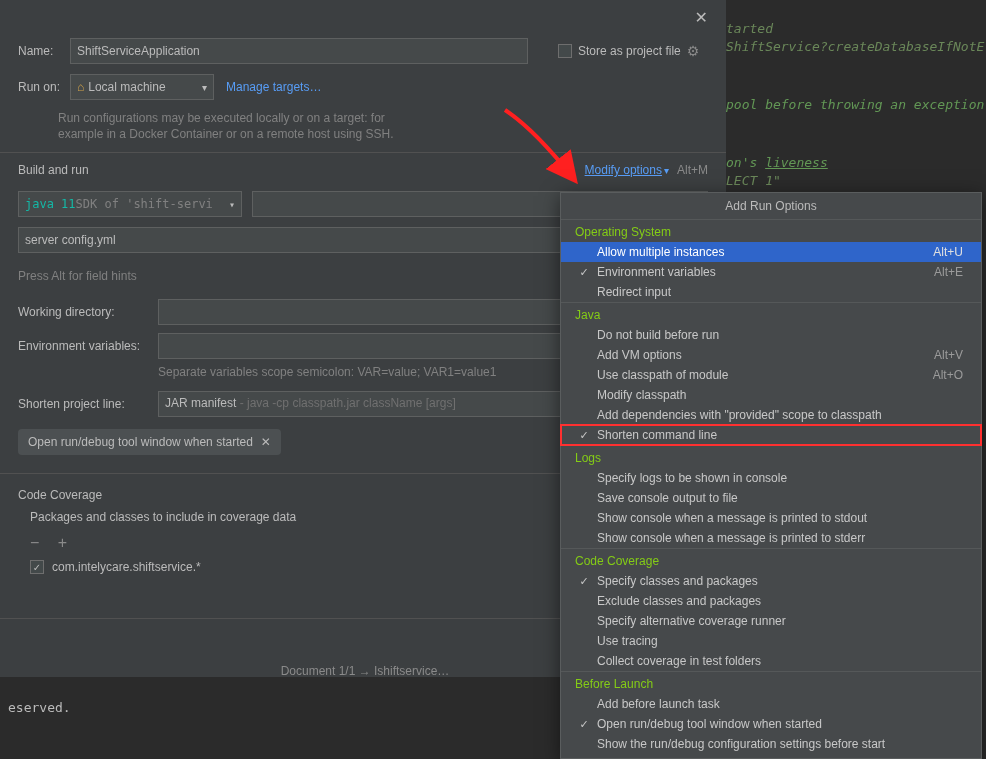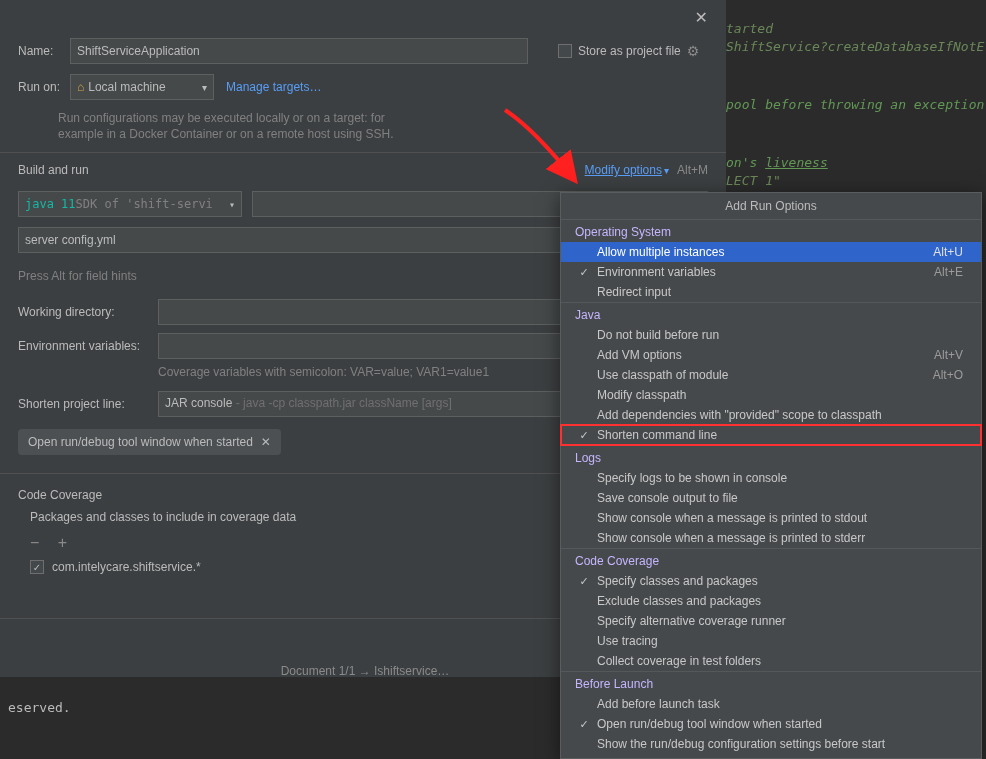--- a/index.html
+++ b/index.html
@@ -141,21 +141,21 @@
   box-shadow: 0 4px 18px rgba(0,0,0,0.5);
   padding-bottom:4px;
 }
 .popup-title {
   text-align:center;
   padding:6px 0;
   color:#bbbbbb;
   border-bottom:1px solid #555859;
 }
 .popup .hdr {
-  color:#c4b5fd;
+  color:#84cc16;
   padding:5px 14px 3px 14px;
   border-top:1px solid #555859;
 }
 .popup .hdr:first-of-type { border-top: none; }
 .popup .item {
   display:flex; align-items:flex-end;
   padding:3px 14px 3px 14px;
   color:#c8c8c8;
 }
 .popup .item .check { width:18px; text-align:center; font-size:11px; }
@@ -276,26 +276,26 @@
   <div class="field-hint">Press Alt for field hints</div>
 
   <div class="form-row">
     <span class="lbl">Working directory:</span>
     <div class="input-wide"></div>
   </div>
   <div class="form-row">
     <span class="lbl">Environment variables:</span>
     <div class="input-wide"></div>
   </div>
-  <div class="small-hint">Coverage variables with semicolon: VAR=value; VAR1=value1</div>
+  <div class="small-hint">Separate variables scope semicolon: VAR=value; VAR1=value1</div>
 
   <div class="form-row">
     <span class="lbl">Shorten project line:</span>
     <div class="jar-input">
-      <span class="strong">JAR console</span><span class="muted"> - java -cp classpath.jar className [args]</span>
+      <span class="strong">JAR manifest</span><span class="muted"> - java -cp classpath.jar className [args]</span>
     </div>
   </div>
 
   <div class="chip">
     <span>Open run/debug tool window when started</span>
     <span class="x">✕</span>
   </div>
 
   <div class="divider-full"></div>
 

